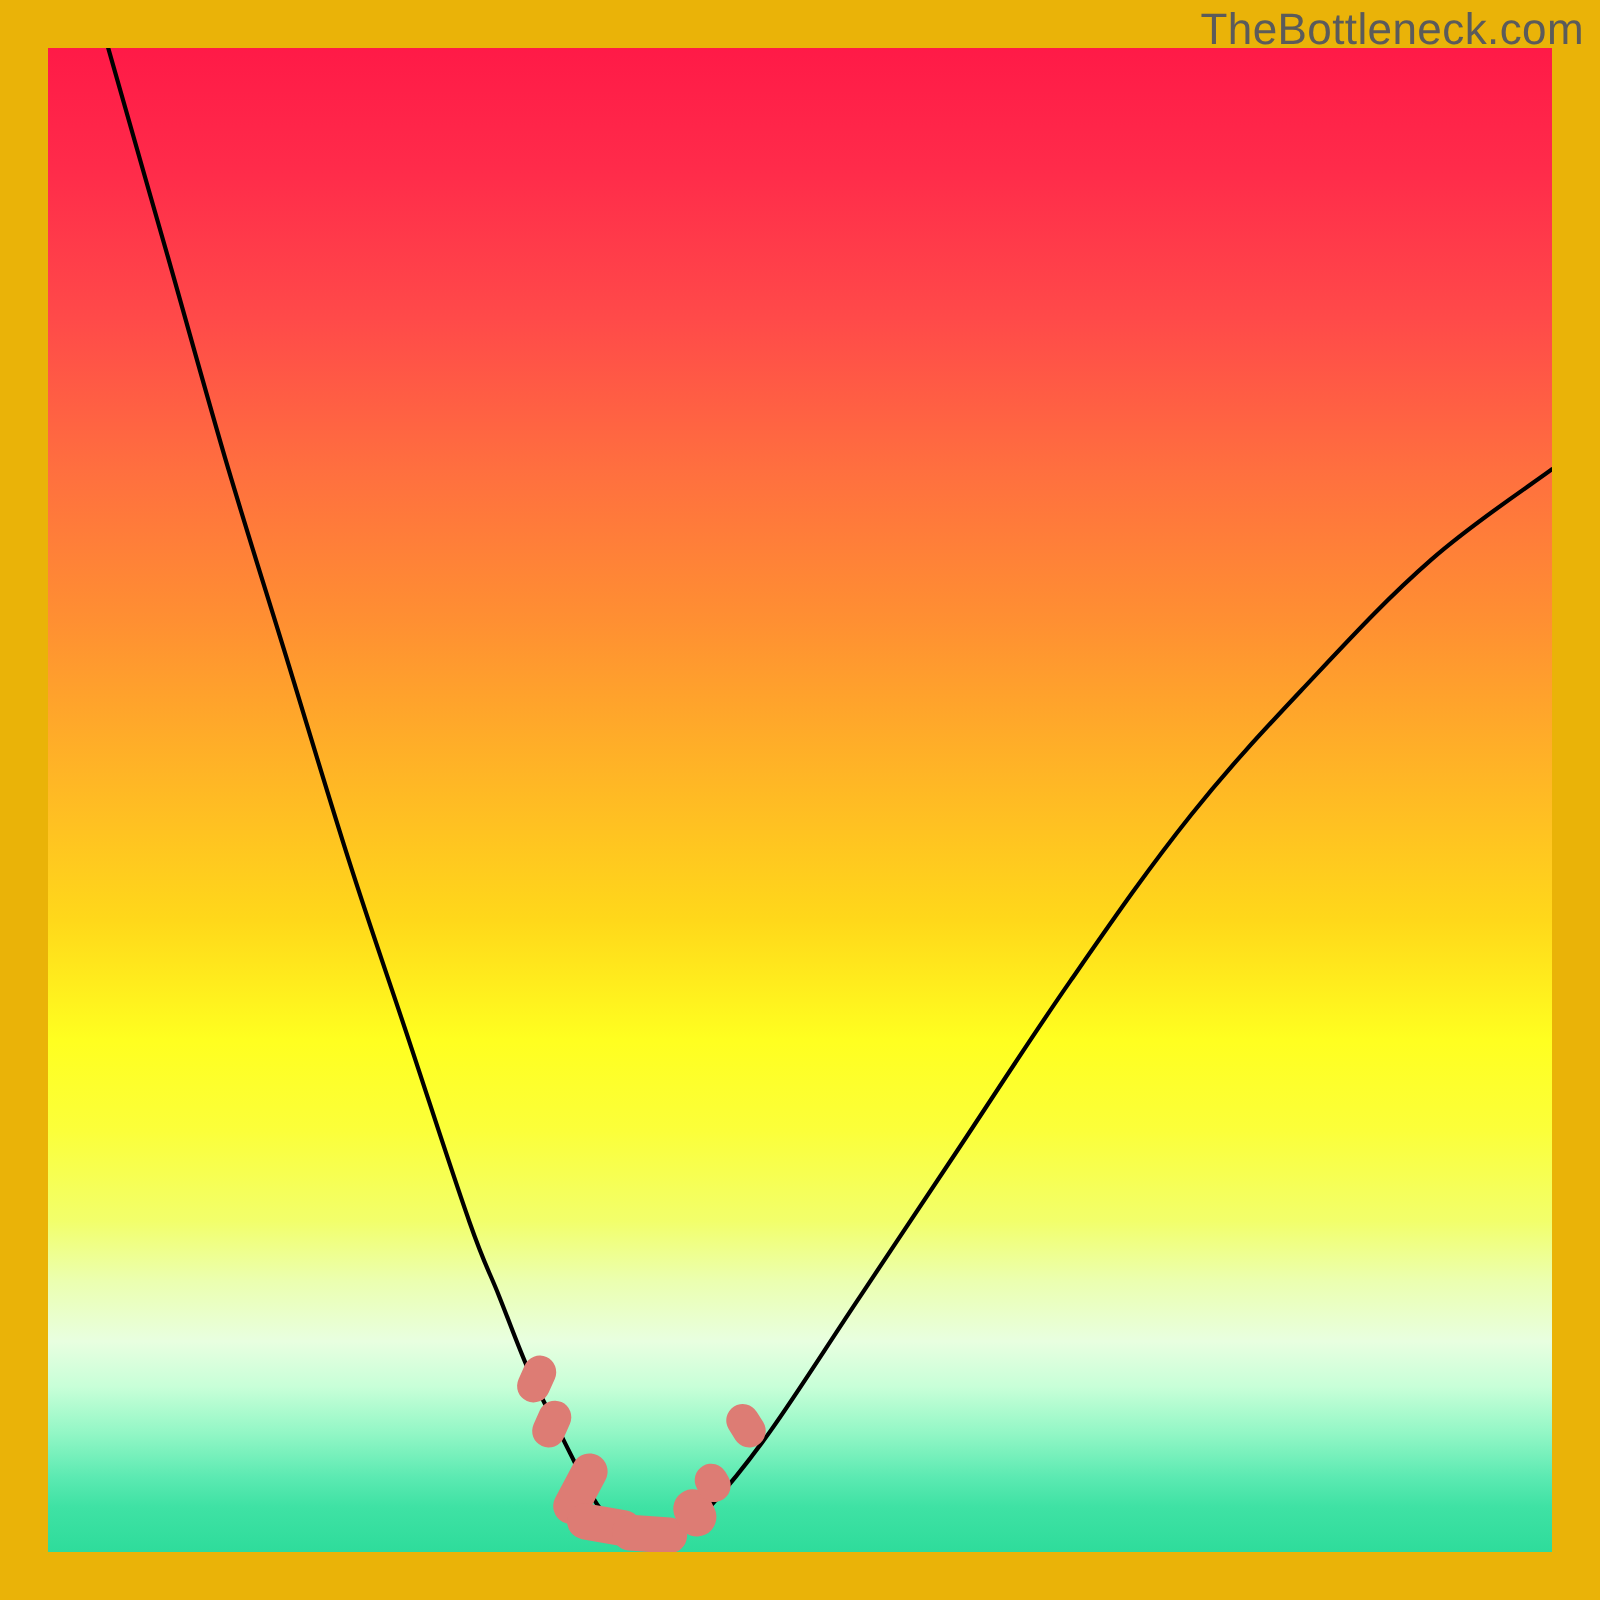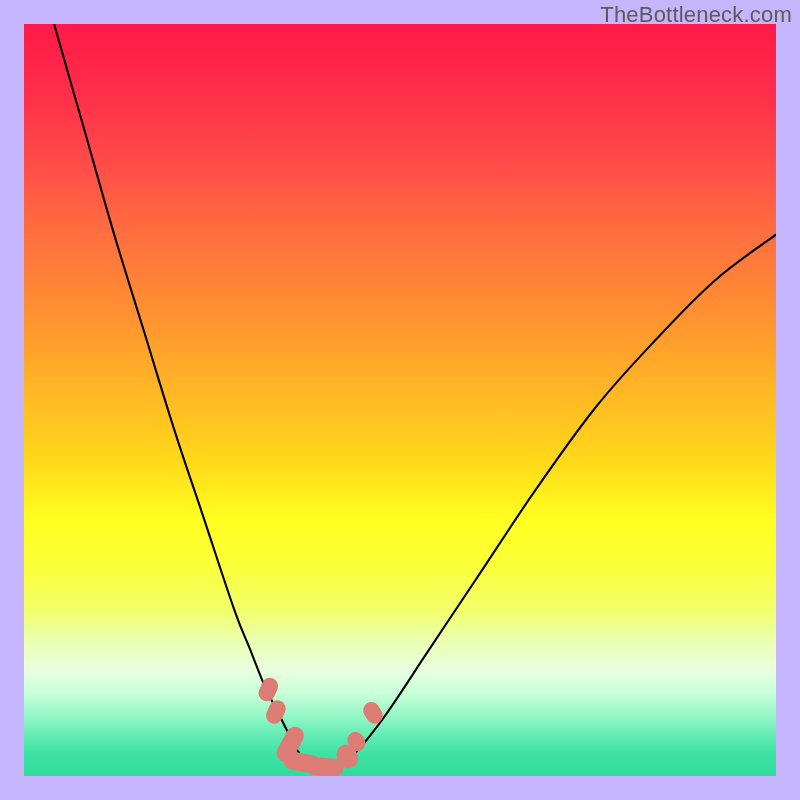--- a/index.html
+++ b/index.html
@@ -7,21 +7,21 @@
     padding: 0;
     width: 800px;
     height: 800px;
     background: #000;
     overflow: hidden;
     font-family: Arial, Helvetica, sans-serif;
   }
   .frame {
     position: absolute;
     inset: 0;
-    background: #c4b5fd;
+    background: #eab308;
   }
   .plot-area {
     position: absolute;
     left: 24px;
     top: 24px;
     width: 752px;
     height: 752px;
     overflow: hidden;
   }
   .gradient {

